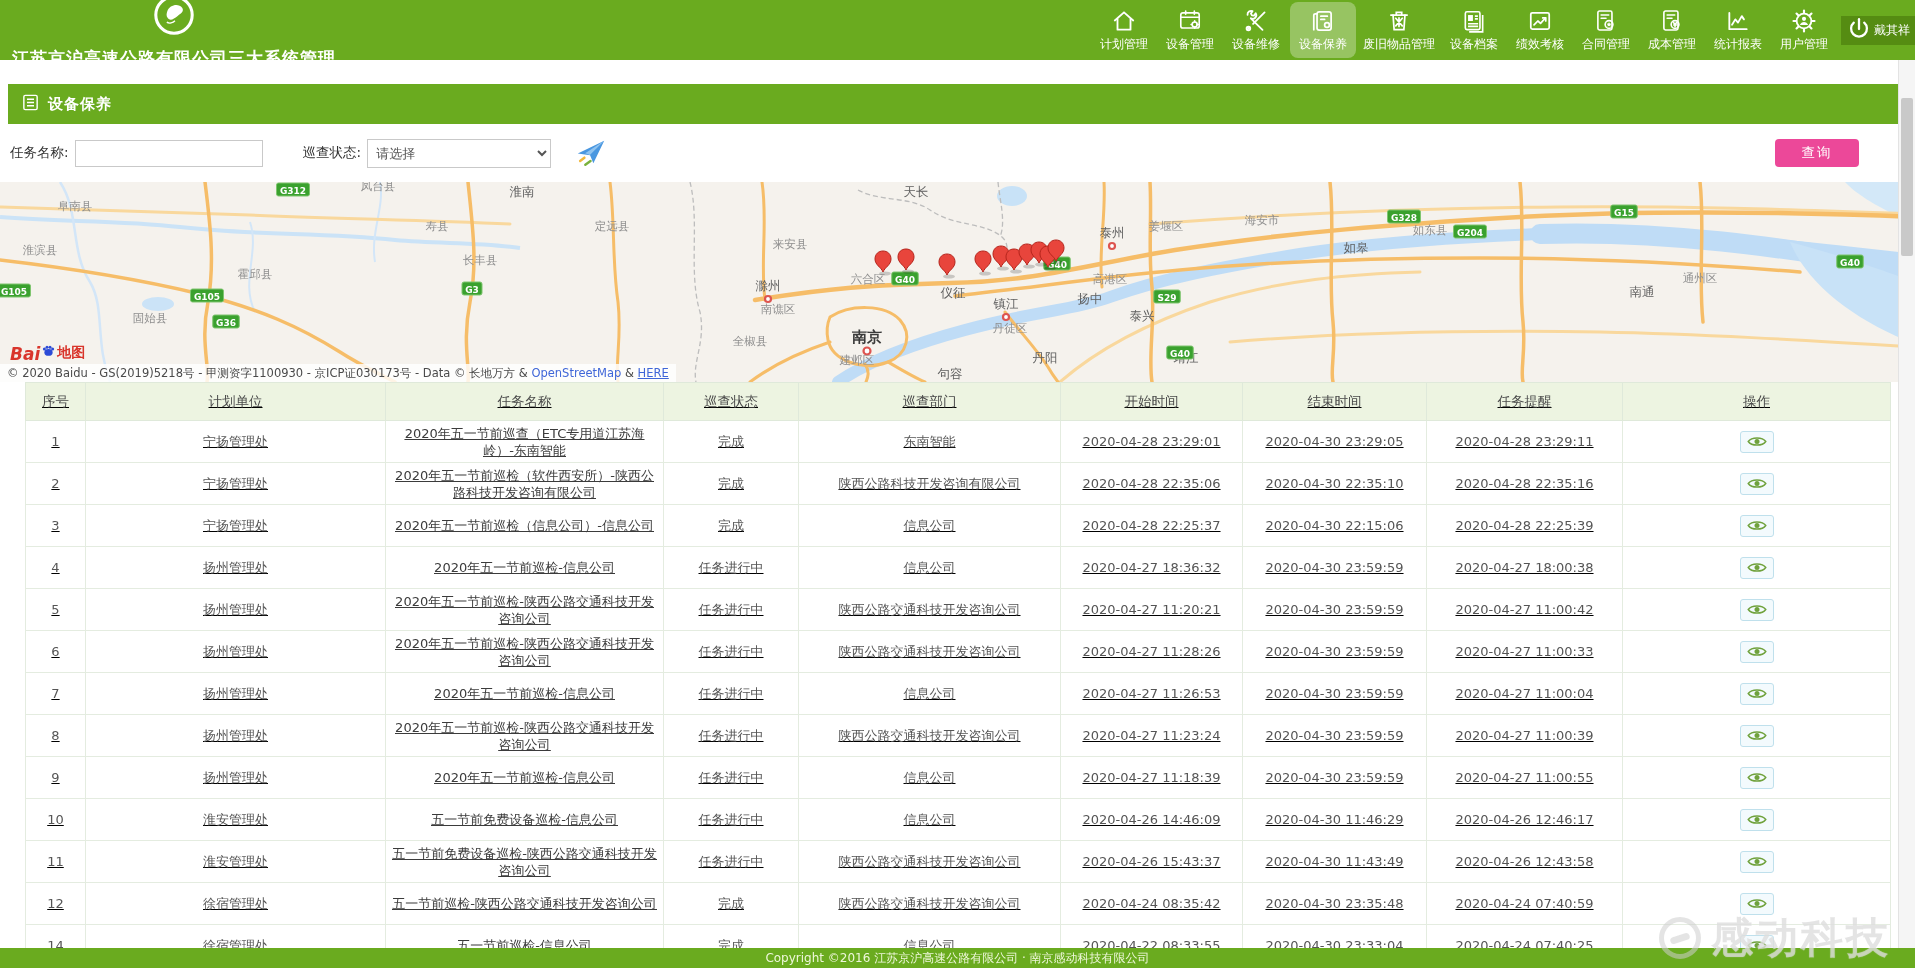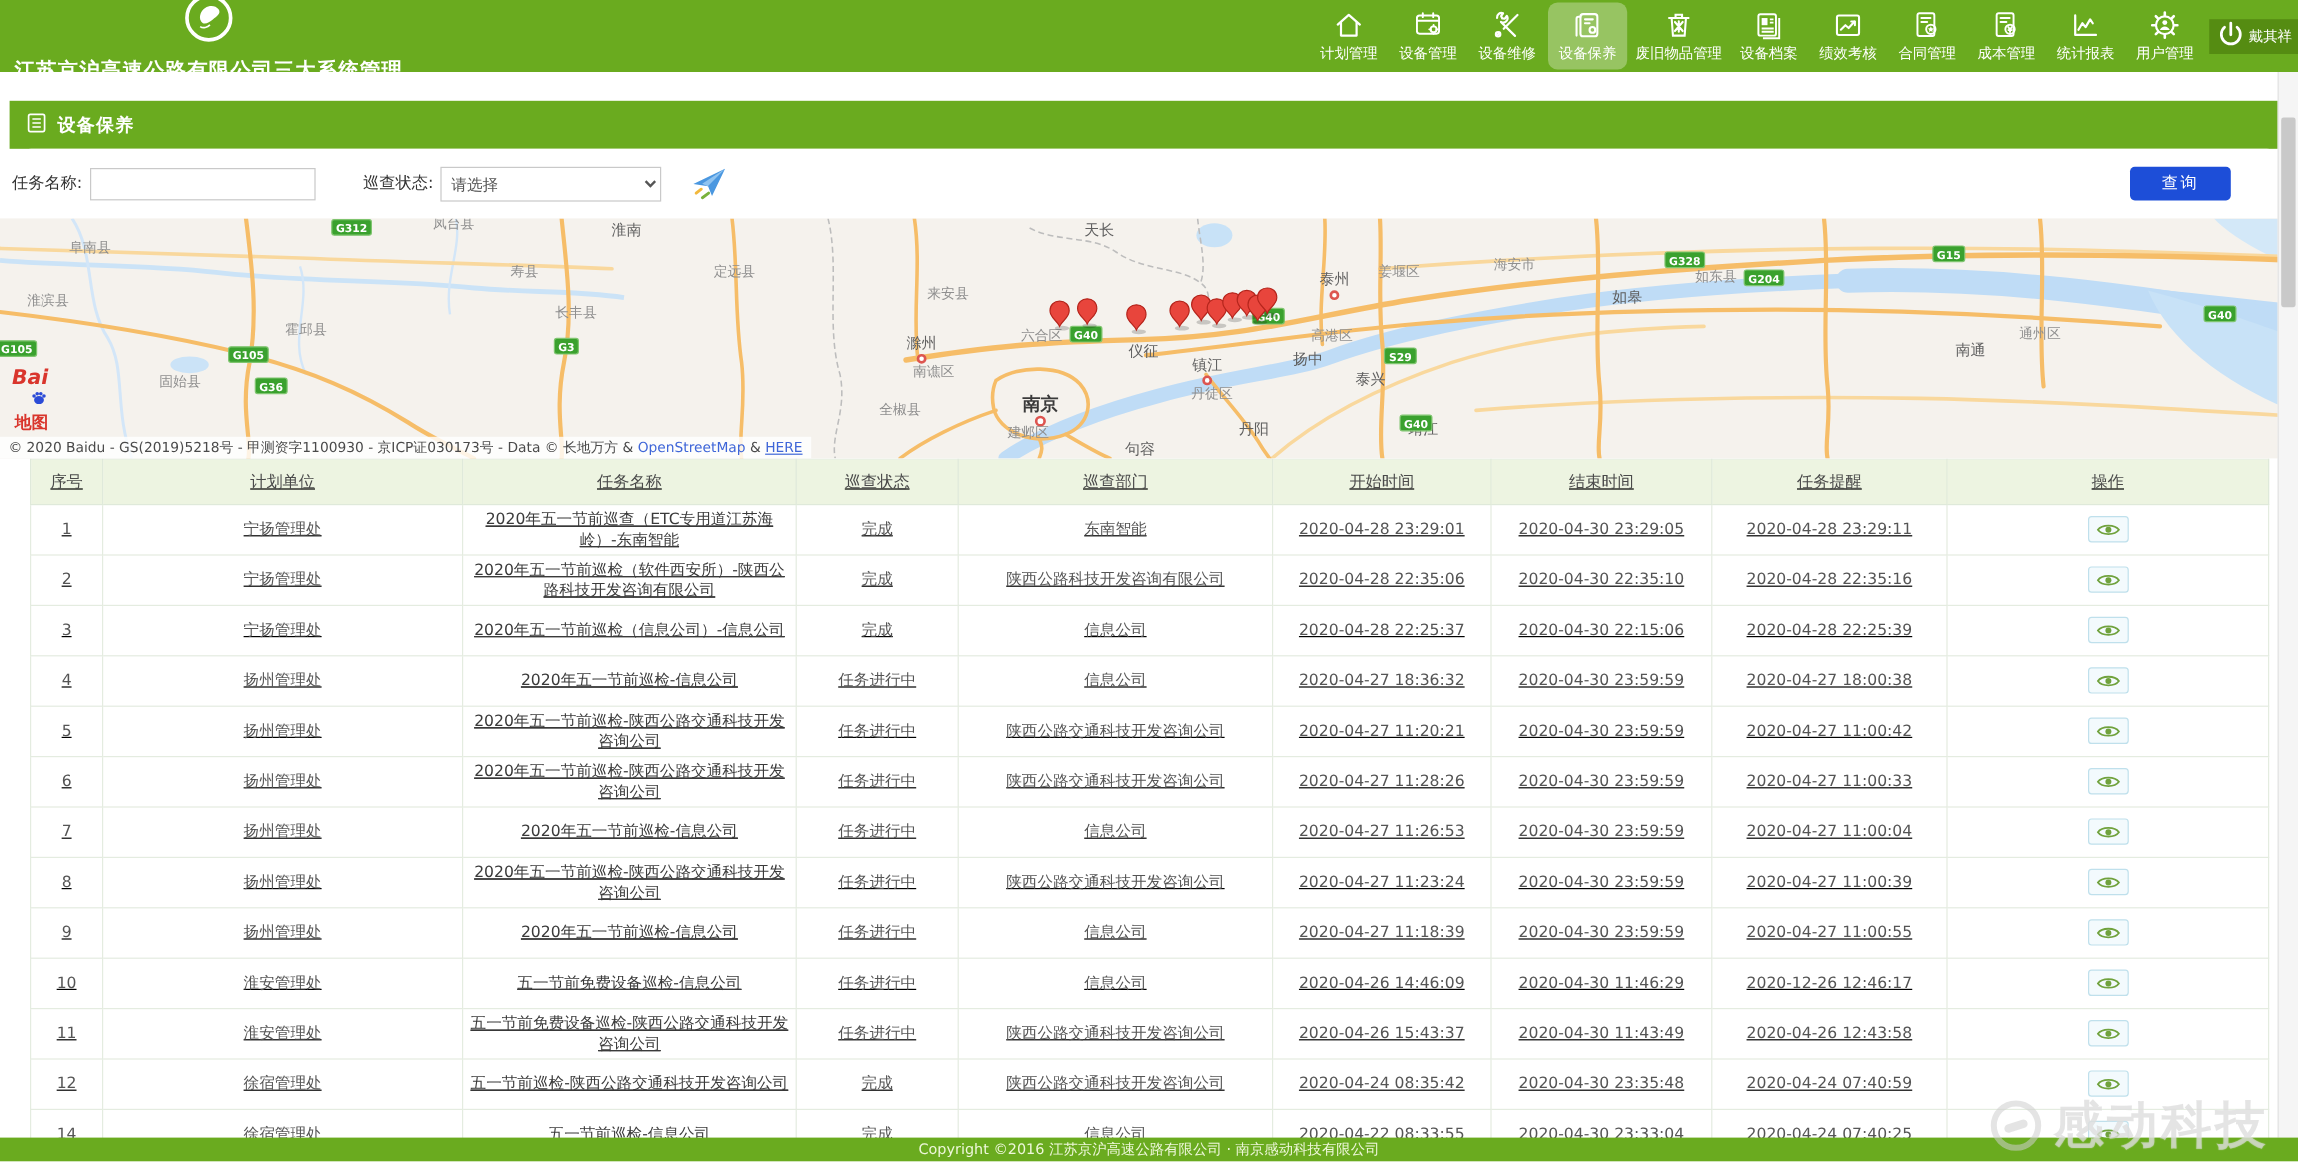--- a/index.html
+++ b/index.html
@@ -31,32 +31,32 @@
   
   .search-row { height:58px; display:flex; align-items:center; padding:0 10px; background:#fff;border-radius:26px; }
   .search-row .lbl { font-size:13.5px; color:#333; margin-right:6px; }
   .search-row input[type=text] { width:188px; height:27px; border:1px solid #c9c9c9; padding:0 6px;
     font-size:13px; color:#333; outline:none; }
   .gap36 { width:40px; }
   .search-row select { width:184px; height:29px; border:1px solid #c9c9c9; font-size:13px; color:#555;
     padding:0 4px; background:#fff; }
   .send-btn { width:36px; height:36px; margin-left:22px; cursor:pointer; border:none; background:transparent; }
   .send-btn svg { width:34px; height:34px; }
-  .query-btn { margin-left:auto; margin-right:46px; width:84px; height:28px; background:#1d4ed8; color:#fff;
+  .query-btn { margin-left:auto; margin-right:46px; width:84px; height:28px; background:#ec4899; color:#fff;
     border:none; border-radius:4px; font-size:13.5px; cursor:pointer; letter-spacing:2px; }
 
   
   .map { position:relative; height:200px; background:#f5f2ed; overflow:hidden; }
   .map svg.canvas { position:absolute; left:0; top:0; }
   .map-attrib { position:absolute; left:0; bottom:0; height:18px; line-height:18px;
     background:rgba(255,255,255,.82); font-size:11.5px; color:#4a4a4a; padding:0 7px; white-space:nowrap; }
   .map-attrib a { color:#3f66d8; text-decoration:none; cursor:pointer; }
   .map-attrib a.here { text-decoration:underline; }
   .baidu-logo { position:absolute; left:10px; bottom:20px; display:flex; align-items:flex-end; gap:1px;
-    font-weight:bold; font-style:italic;flex-direction:column; }
+    font-weight:bold; font-style:italic; }
   .baidu-logo .bl { color:#d9352c; font-size:17px; line-height:16px; }
   .baidu-logo .br { color:#d9352c; font-size:14px; font-style:normal; }
 
   
   .tbl-wrap { height:570px; overflow:hidden;text-decoration:underline; }
   table.grid { margin-left:25px; width:1865px; border-collapse:collapse; table-layout:fixed; }
   table.grid th { height:38px; background:#edf4e1; font-weight:normal; font-size:13.5px; color:#4a4a4a;
     border:1px solid #dfe9da; }
   table.grid td { height:42px; background:#fff; border:1px solid #e4ece0; font-size:13px; color:#555;
     text-align:center; padding:1px 6px; line-height:17px; overflow:hidden; }
@@ -591,21 +591,21 @@
               </span></td>
           </tr>
           <tr>
             <td>10</td>
             <td>淮安管理处</td>
             <td><span class="task-link">五一节前免费设备巡检-信息公司</span></td>
             <td>任务进行中</td>
             <td>信息公司</td>
             <td>2020-04-26 14:46:09</td>
             <td>2020-04-30 11:46:29</td>
-            <td>2020-12-26 12:46:17</td>
+            <td>2020-04-26 12:46:17</td>
             <td><span class="eye-btn">
                 <svg viewBox="0 0 24 15">
                   <path d="M1.5 7.5C5.5 1.8 18.5 1.8 22.5 7.5 18.5 13.2 5.5 13.2 1.5 7.5Z" fill="none" stroke="#70a23d" stroke-width="1.8"></path>
                   <circle cx="12" cy="7.5" r="3" fill="#70a23d"></circle>
                 </svg>
               </span></td>
           </tr>
           <tr>
             <td>11</td>
             <td>淮安管理处</td>

